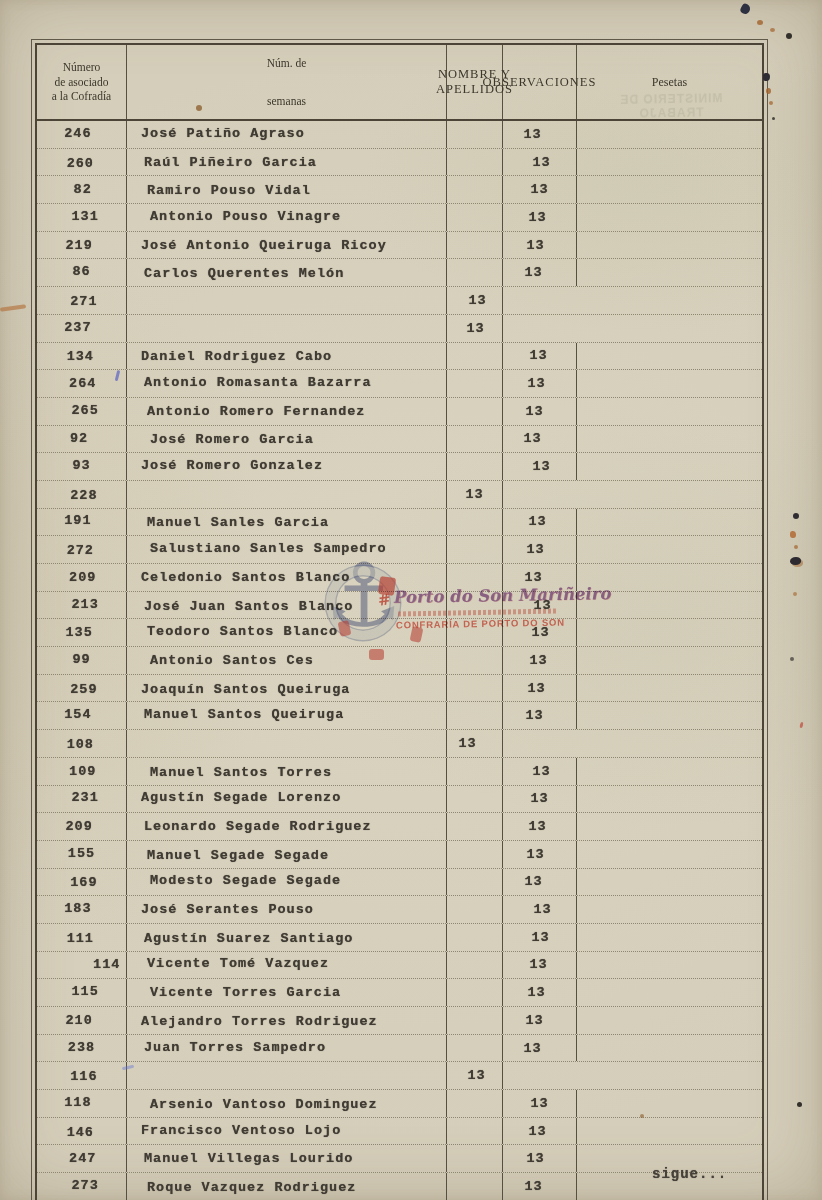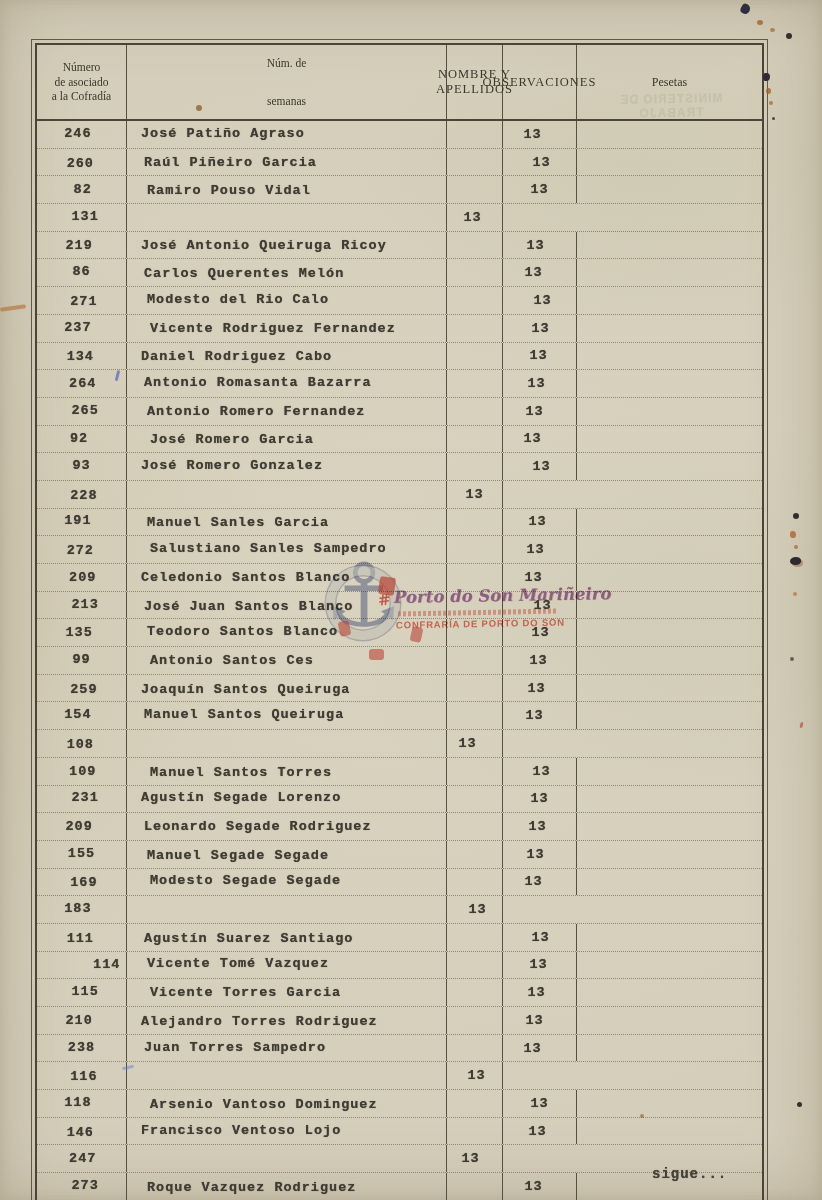--- a/index.html
+++ b/index.html
@@ -207,20 +207,23 @@
             <span style="transform: translateX(0px);">13</span>
           </div>
       <div class="tcell c-obs">
             <span></span>
           </div>
     </div>
         <div class="trow">
       <div class="tcell c-num">
             <span style="transform: translateX(3.6px) translateY(-0.6px);">131</span>
           </div>
+      <div class="tcell c-name" style="padding-left: 23px;">
+            <span style="transform: translateY(-0.6px);">Antonio Pouso Vinagre</span>
+          </div>
       <div class="tcell c-sem">
             <span></span>
           </div>
       <div class="tcell c-pes">
             <span style="transform: translateX(-2px);">13</span>
           </div>
       <div class="tcell c-obs">
             <span></span>
           </div>
     </div>
@@ -255,39 +258,33 @@
             <span style="transform: translateX(-6px);">13</span>
           </div>
       <div class="tcell c-obs">
             <span></span>
           </div>
     </div>
         <div class="trow">
       <div class="tcell c-num">
             <span style="transform: translateX(2.4px) translateY(0.6px);">271</span>
           </div>
-      <div class="tcell c-name" style="padding-left: 20px;">
-            <span style="transform: translateY(-0.6px);">Modesto del Rio Calo</span>
-          </div>
       <div class="tcell c-sem">
             <span></span>
           </div>
       <div class="tcell c-pes">
             <span style="transform: translateX(3px);">13</span>
           </div>
       <div class="tcell c-obs">
             <span></span>
           </div>
     </div>
         <div class="trow">
       <div class="tcell c-num">
             <span style="transform: translateX(-3.6px) translateY(-0.6px);">237</span>
-          </div>
-      <div class="tcell c-name" style="padding-left: 23px;">
-            <span style="transform: translateY(0px);">Vicente Rodriguez Fernandez</span>
           </div>
       <div class="tcell c-sem">
             <span></span>
           </div>
       <div class="tcell c-pes">
             <span style="transform: translateX(1px);">13</span>
           </div>
       <div class="tcell c-obs">
             <span></span>
           </div>
@@ -623,20 +620,23 @@
             <span style="transform: translateX(-6px);">13</span>
           </div>
       <div class="tcell c-obs">
             <span></span>
           </div>
     </div>
         <div class="trow">
       <div class="tcell c-num">
             <span style="transform: translateX(-3.6px) translateY(-0.6px);">183</span>
           </div>
+      <div class="tcell c-name" style="padding-left: 14px;">
+            <span style="transform: translateY(0px);">José Serantes Pouso</span>
+          </div>
       <div class="tcell c-sem">
             <span></span>
           </div>
       <div class="tcell c-pes">
             <span style="transform: translateX(3px);">13</span>
           </div>
       <div class="tcell c-obs">
             <span></span>
           </div>
     </div>
@@ -769,20 +769,23 @@
       <div class="tcell c-pes">
             <span style="transform: translateX(-2px);">13</span>
           </div>
       <div class="tcell c-obs">
             <span></span>
           </div>
     </div>
         <div class="trow">
       <div class="tcell c-num">
             <span style="transform: translateX(1.2px) translateY(0px);">247</span>
+          </div>
+      <div class="tcell c-name" style="padding-left: 17px;">
+            <span style="transform: translateY(0px);">Manuel Villegas Lourido</span>
           </div>
       <div class="tcell c-sem">
             <span></span>
           </div>
       <div class="tcell c-pes">
             <span style="transform: translateX(-4px);">13</span>
           </div>
       <div class="tcell c-obs">
             <span></span>
           </div>

